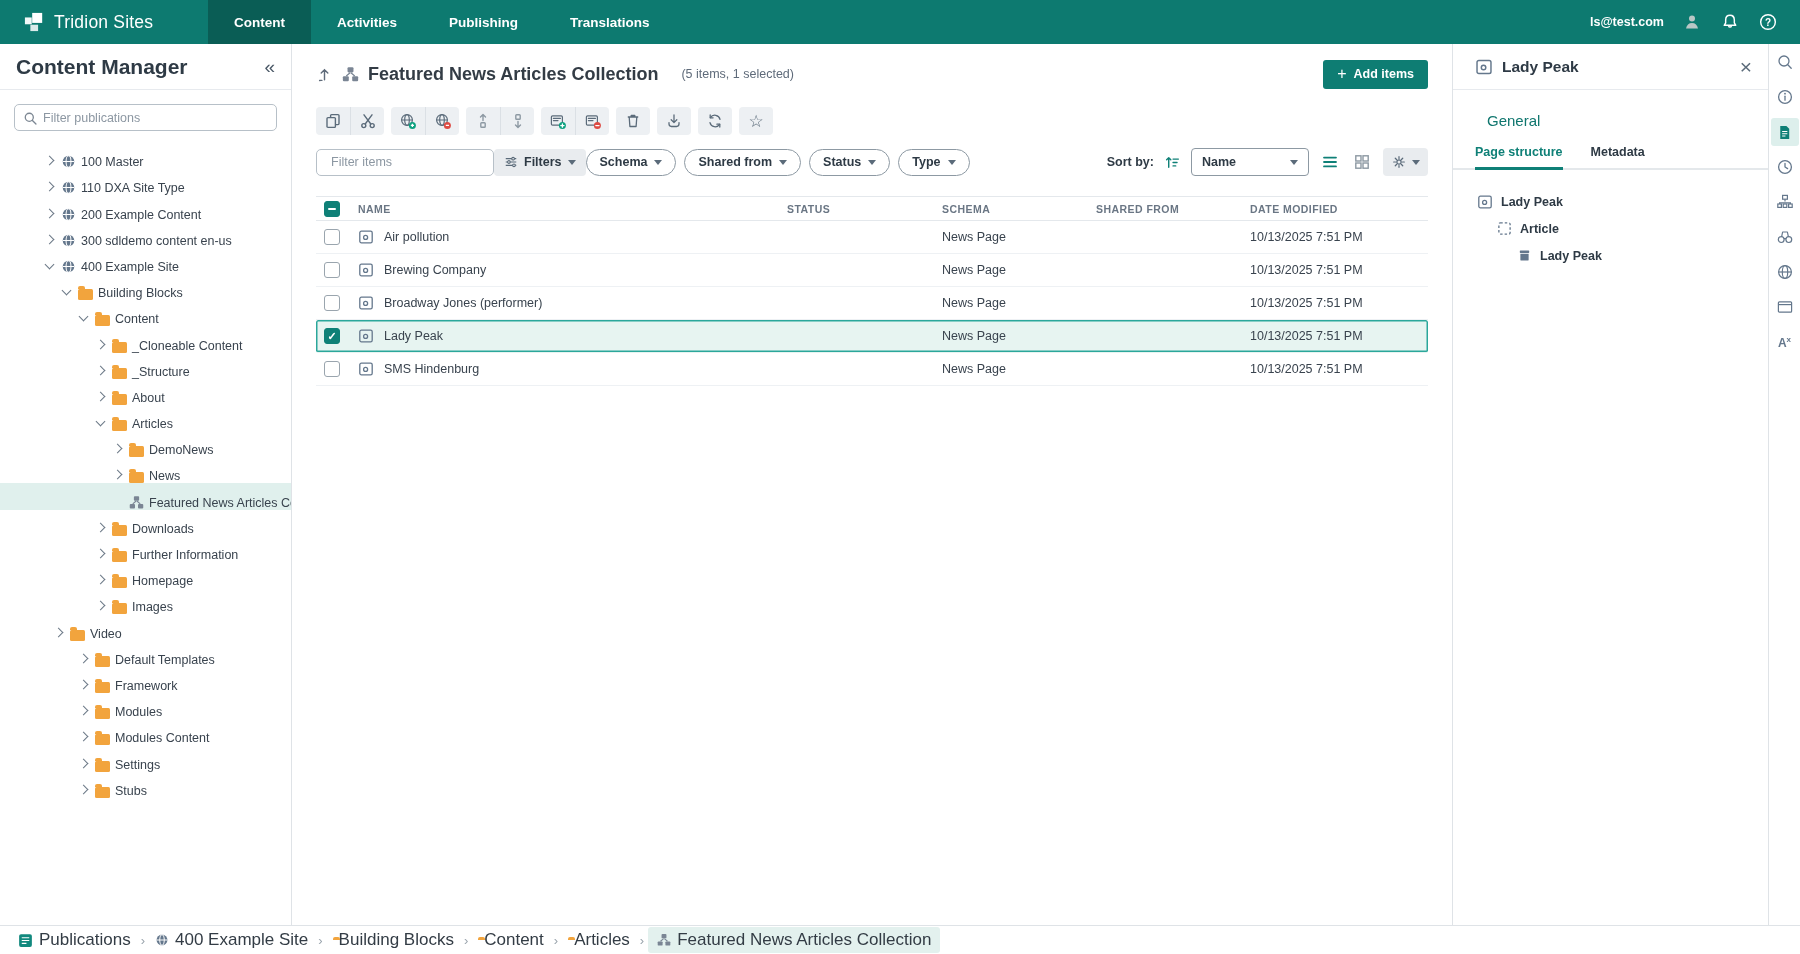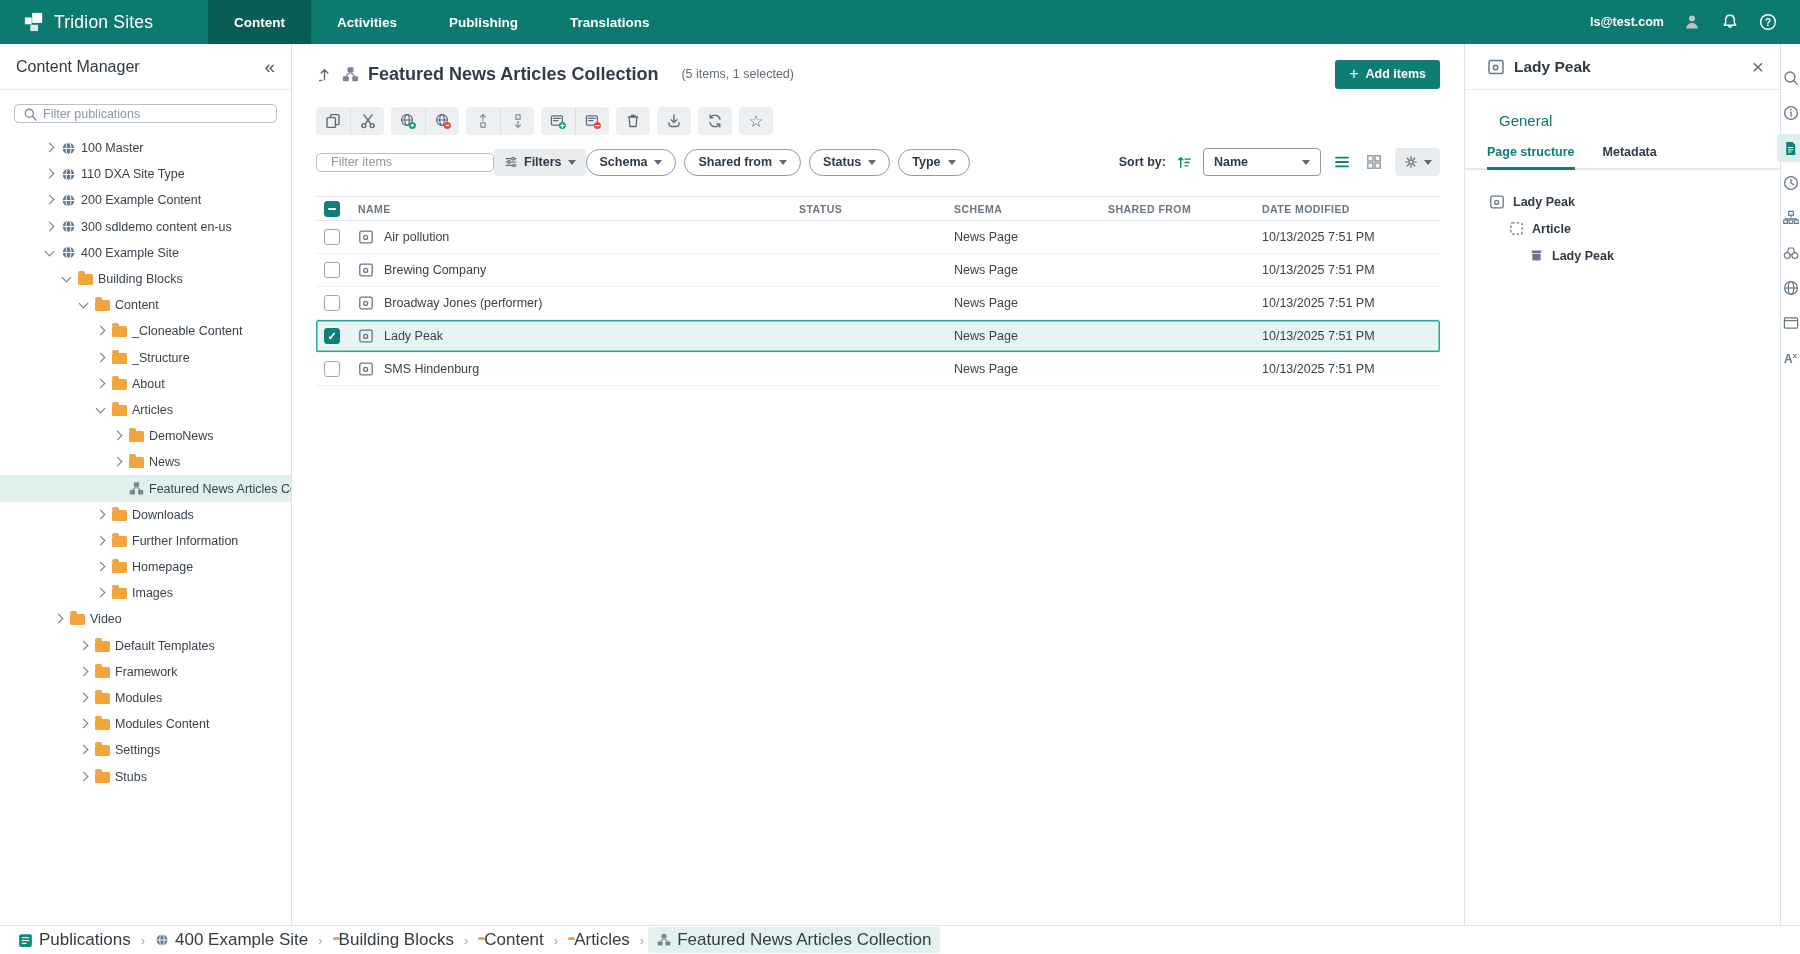--- a/index.html
+++ b/index.html
@@ -19,30 +19,30 @@
   .user-email { color:#fff; font-size:12.5px; font-weight:700; }
   .top-icon { width:20px; height:20px; }
 
   
   .app { display:flex; height:881px; }
 
   
   .sidebar { width:292px; border-right:1px solid #dfe3e7; display:flex; flex-direction:column; }
   .sidebar-h { height:46px; display:flex; align-items:center; padding:10px 16px 0 16px;
     border-bottom:1px solid #e7eaee; padding-bottom:10px; }
-  .sidebar-title { font-size:16px; font-weight:400; color:#2e3a45; }
+  .sidebar-title { font-size:21px; font-weight:700; color:#2e3a45; }
   .collapse-btn { margin-left:auto; font-size:19px; color:#4a5866; cursor:pointer; line-height:1; }
   .sidebar-search { padding:14px 14px 8px 14px; }
   .search-box { display:flex; align-items:center; gap:6px; border:1px solid #b7c0c8; border-radius:5px;
-    height:19px; padding:0 8px; background:#fff; }
+    height:27px; padding:0 8px; background:#fff; }
   .search-box input { border:0; outline:0; flex:1; font-size:12.5px; color:#2e3a45;
     font-family:"Liberation Sans",sans-serif; background:transparent; }
   .search-box input::placeholder { color:#8c97a2; }
   .tree { flex:1; overflow:hidden; padding-top:4px; }
-  .tree-item { display:flex; align-items:center; height:26.2px; white-space:nowrap; overflow:hidden;
+  .tree-item { display:flex; align-items:flex-end; height:26.2px; white-space:nowrap; overflow:hidden;
     cursor:pointer; font-size:12.5px; color:#39434e; }
   .tree-item.selected { background:#e0f0ed; }
   .chev { width:16px; height:16px; flex:0 0 16px; position:relative; }
   .chev-closed::before, .chev-open::before { content:""; position:absolute; top:4px; left:4px;
     width:6px; height:6px; border-right:1.6px solid #6b7886; border-bottom:1.6px solid #6b7886; }
   .chev-closed::before { transform:rotate(-45deg); }
   .chev-open::before { transform:rotate(45deg); top:3px; }
   .ti { width:20px; flex:0 0 20px; display:flex; justify-content:center; }
   .folder { width:15px; height:11px; background:#f2a43d; border-radius:1.5px; position:relative; margin-top:1px; }
   .folder::before { content:""; position:absolute; top:-3px; left:0; width:7px; height:3px;
@@ -111,21 +111,21 @@
   .close-btn { margin-left:auto; font-size:21px; color:#5b6b7a; cursor:pointer; line-height:1; font-weight:400; }
   .section-title { color:#0f766e; font-size:15px; margin:22px 22px 16px 34px; }
   .tabs { display:flex; gap:28px; padding:0 22px; border-bottom:2px solid #e4e8eb; }
   .tab { padding-bottom:9px; font-size:12.5px; font-weight:700; color:#2e3a45; cursor:pointer; position:relative; }
   .tab.active { color:#0f8077; }
   .tab.active::after { content:""; position:absolute; left:0; right:0; bottom:-2px; height:3px; background:#0f8077; }
   .structure { margin-top:18px; }
   .s-item { display:flex; align-items:center; gap:8px; height:27px; font-size:12.5px; font-weight:700; color:#2e3a45; }
 
   
-  .iconstrip { width:20px; border-left:1px solid #dfe3e7; padding-top:20px; display:flex;
+  .iconstrip { width:32px; border-left:1px solid #dfe3e7; padding-top:4px; display:flex;
     flex-direction:column; align-items:center; gap:7px; }
   .strip-btn { width:28px; height:28px; display:flex; align-items:center; justify-content:center;
     border-radius:3px; cursor:pointer; background:transparent; border:0; }
   .strip-btn.active { background:#ddefec; }
   .ax { font-size:12px; font-weight:700; color:#64778c; }
   .ax sup { font-size:8px; }
 
   
   .bottombar { height:29px; border-top:1px solid #dfe3e7; display:flex; align-items:center;
     padding:0 12px; gap:4px; background:#fff; }

